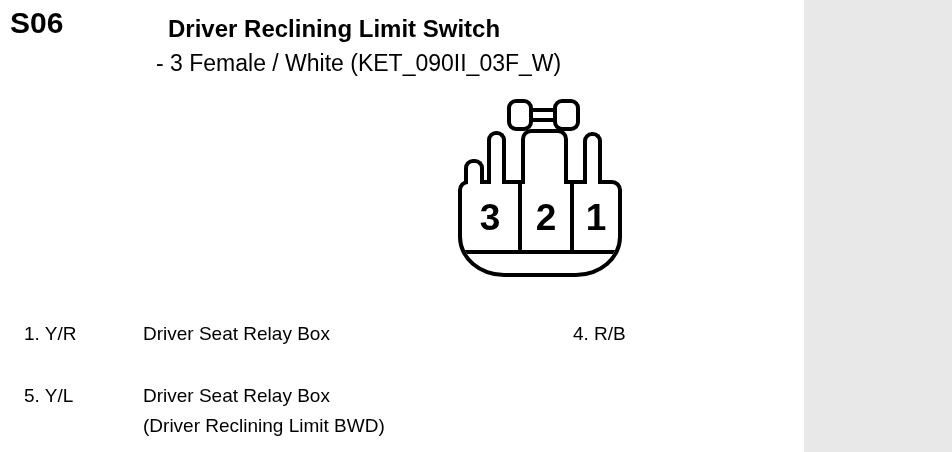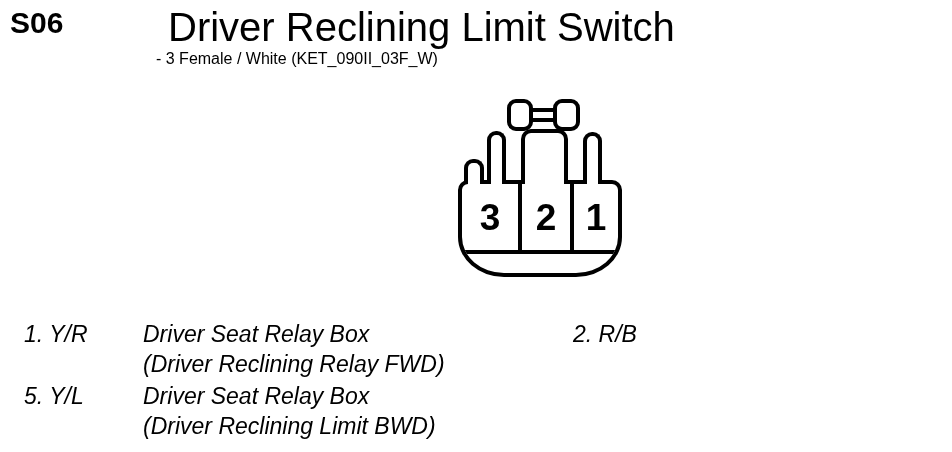--- a/index.html
+++ b/index.html
@@ -2,37 +2,37 @@
 <html><head>
 <meta charset="utf-8">
 <style>
   html,body{margin:0;padding:0;}
   body{
     font-family:"Liberation Sans","DejaVu Sans",sans-serif;
     background:#e8e8e8;
   }
   .page{
     position:relative;
-    width:952px;height:452px;
+    width:804px;height:452px;
     background:#ffffff;
     color:#000000;
     overflow:hidden;
   }
   
   .connector-id{
     position:absolute;left:10px;top:6px;
     font-size:30px;font-weight:700;letter-spacing:0px;
   }
   .page-title{
-    position:absolute;left:168px;top:5px;
-    font-size:40px;font-weight:400;
+    position:absolute;left:168px;top:15px;
+    font-size:24px;font-weight:700;
   }
   .page-subtitle{
     position:absolute;left:156px;top:50px;
-    font-size:16px;font-weight:400;
+    font-size:23px;font-weight:400;
   }
   
   .connector{
     position:absolute;left:440px;top:95px;
     width:210px;height:195px;
   }
   .connector *{box-sizing:border-box;}
   .part{
     position:absolute;
     background:#ffffff;
@@ -77,21 +77,21 @@
     z-index:3;
   }
   .latch-knob{
     position:absolute;top:4px;height:32px;
     background:#ffffff;border:4px solid #000000;border-radius:9px;
     z-index:4;
   }
   .knob-left{left:67px;width:26px;}
   .knob-right{left:113px;width:27px;}
   
-  .pin-entry{position:absolute;font-size:23px;line-height:30px;font-style:italic;}
+  .pin-entry{position:absolute;font-size:19px;line-height:30px;}
   .pin-label{position:absolute;white-space:nowrap;}
   .pin-desc{position:absolute;white-space:nowrap;}
   .lbl-l1{left:24px;top:319px;}
   .dsc-l1{left:143px;top:319px;}
   .lbl-l2{left:24px;top:381px;}
   .dsc-l2{left:143px;top:381px;}
   .lbl-r1{left:573px;top:319px;}
   .dsc-r1{left:697px;top:319px;}
 </style>
 </head>
@@ -117,26 +117,25 @@
     <div class="part top-part index-rib-right"></div>
     <div class="part top-part latch-base"></div>
     <div class="latch-bar"></div>
     <div class="latch-knob knob-left"></div>
     <div class="latch-knob knob-right"></div>
   </div>
 
   <div class="pin-entry pin-label lbl-l1">1. Y/R</div>
   <div class="pin-entry pin-desc dsc-l1">
     <div>Driver Seat Relay Box</div>
-    <div>(Driver Reclining Relay FWD)</div>
   </div>
 
   <div class="pin-entry pin-label lbl-l2">5. Y/L</div>
   <div class="pin-entry pin-desc dsc-l2">
     <div>Driver Seat Relay Box</div>
     <div>(Driver Reclining Limit BWD)</div>
   </div>
 
-  <div class="pin-entry pin-label lbl-r1">2. R/B</div>
+  <div class="pin-entry pin-label lbl-r1">4. R/B</div>
   <div class="pin-entry pin-desc dsc-r1">
   </div>
 
 </div>
 
 </body></html>

